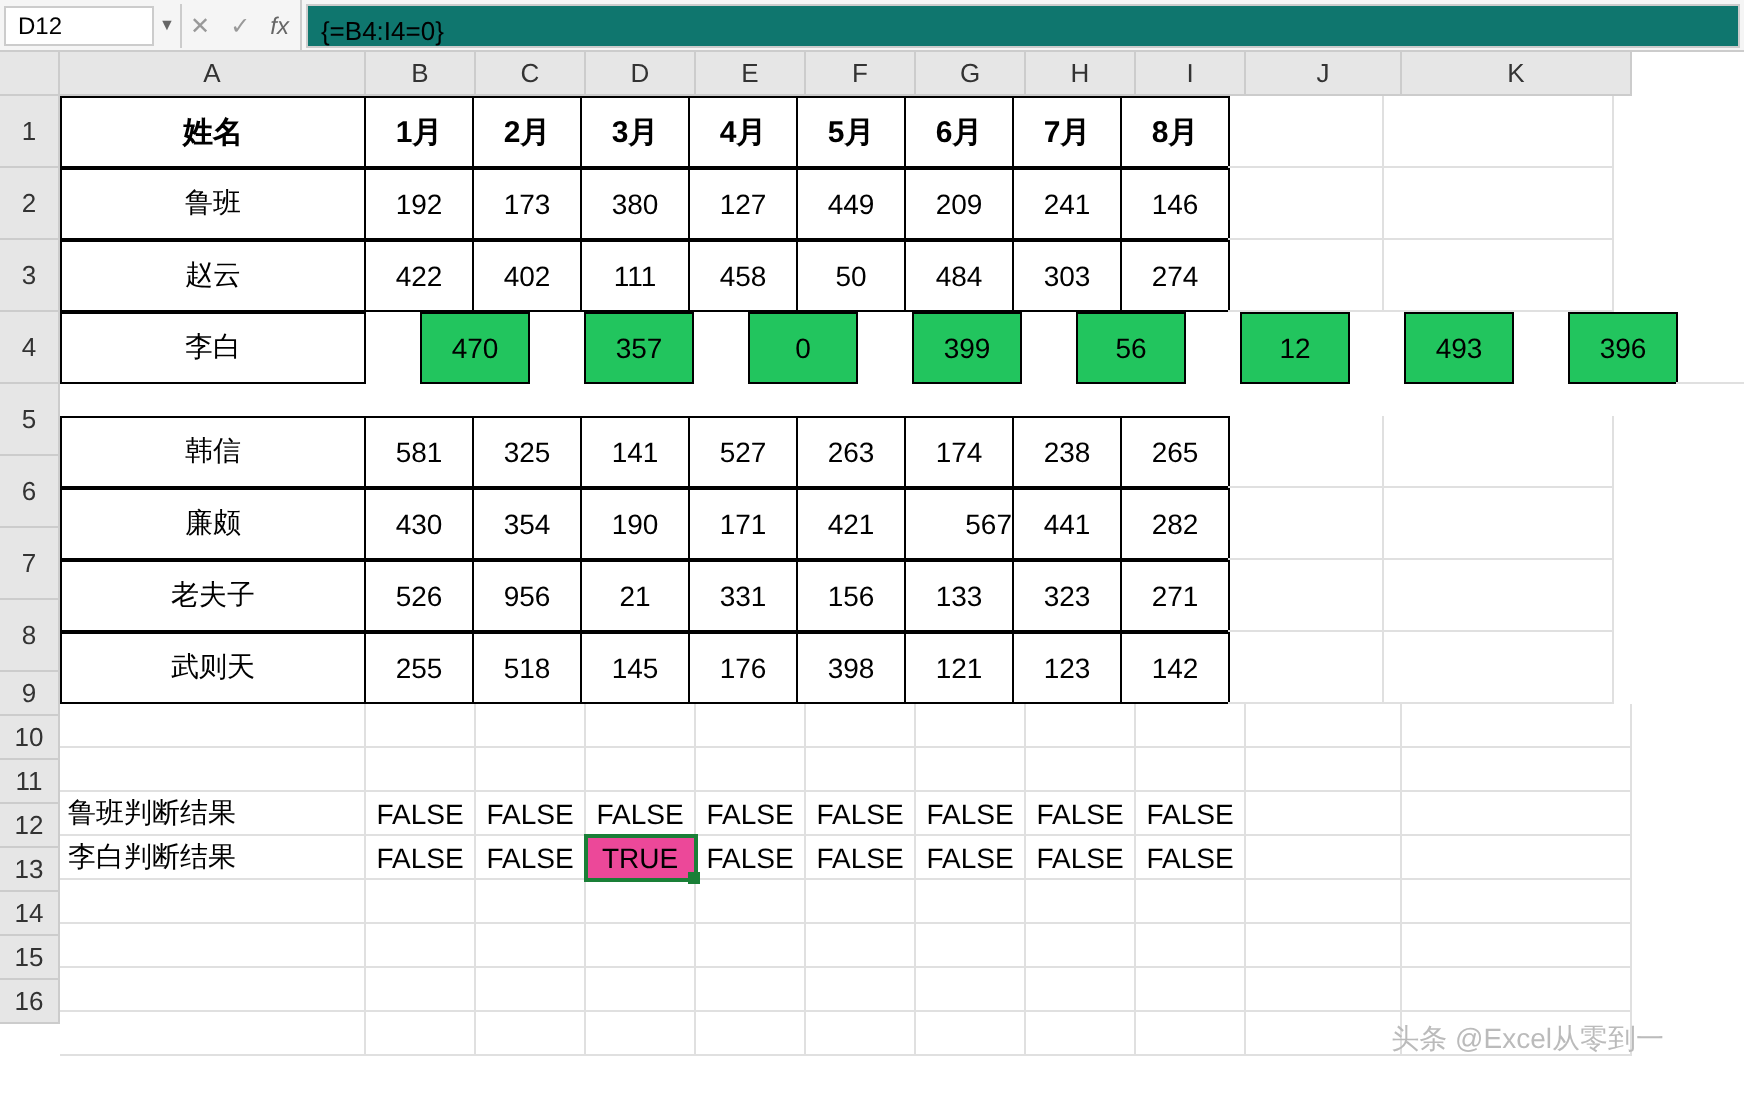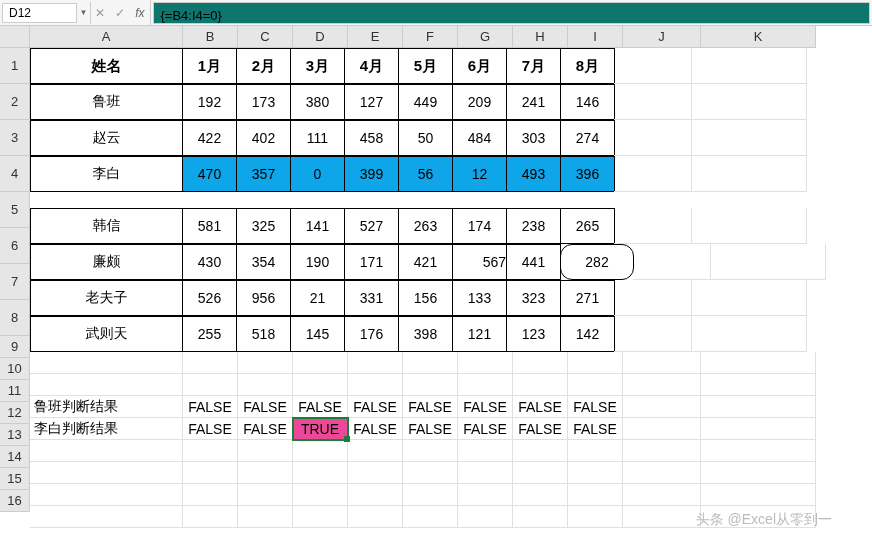--- a/index.html
+++ b/index.html
@@ -132,22 +132,23 @@
     .cell.bordered {
       border: 1px solid #000;
       margin-right: -1px;
       margin-bottom: -1px;
     }
     .cell.header {
       font-weight: bold;
       font-size: 15px;
     }
     .cell.highlight-red {
-      background: #0ea5e9;
+      background: #22c55e;
       color: #000;
+      margin-left: 28px;
     }
     .cell.highlight-yellow {
       background: #ec4899;
     }
     .cell.text-left {
       justify-content: flex-start;
       padding-left: 4px;
     }
     .selected {
       outline: 2px solid #1a7f37;
@@ -390,21 +391,21 @@
         </div>
         <div class="cell bordered" style="width: 55px; height: 36px;">
           <span>421</span>
         </div>
         <div class="cell bordered" style="width: 55px; height: 36px; justify-content: flex-end;">
           <span>567</span>
         </div>
         <div class="cell bordered" style="width: 55px; height: 36px;">
           <span>441</span>
         </div>
-        <div class="cell bordered" style="width: 74px; height: 36px; border-radius: 12px;">
+        <div class="cell bordered" style="width: 55px; height: 36px;">
           <span>282</span>
         </div>
         <div class="cell" style="width: 78px; height: 36px;"></div>
         <div class="cell" style="width: 115px; height: 36px;"></div>
       </div>
       <div class="row" style="height: 36px;">
         <div class="cell bordered" style="width: 153px; height: 36px;">
           <span>老夫子</span>
         </div>
         <div class="cell bordered" style="width: 55px; height: 36px;">

